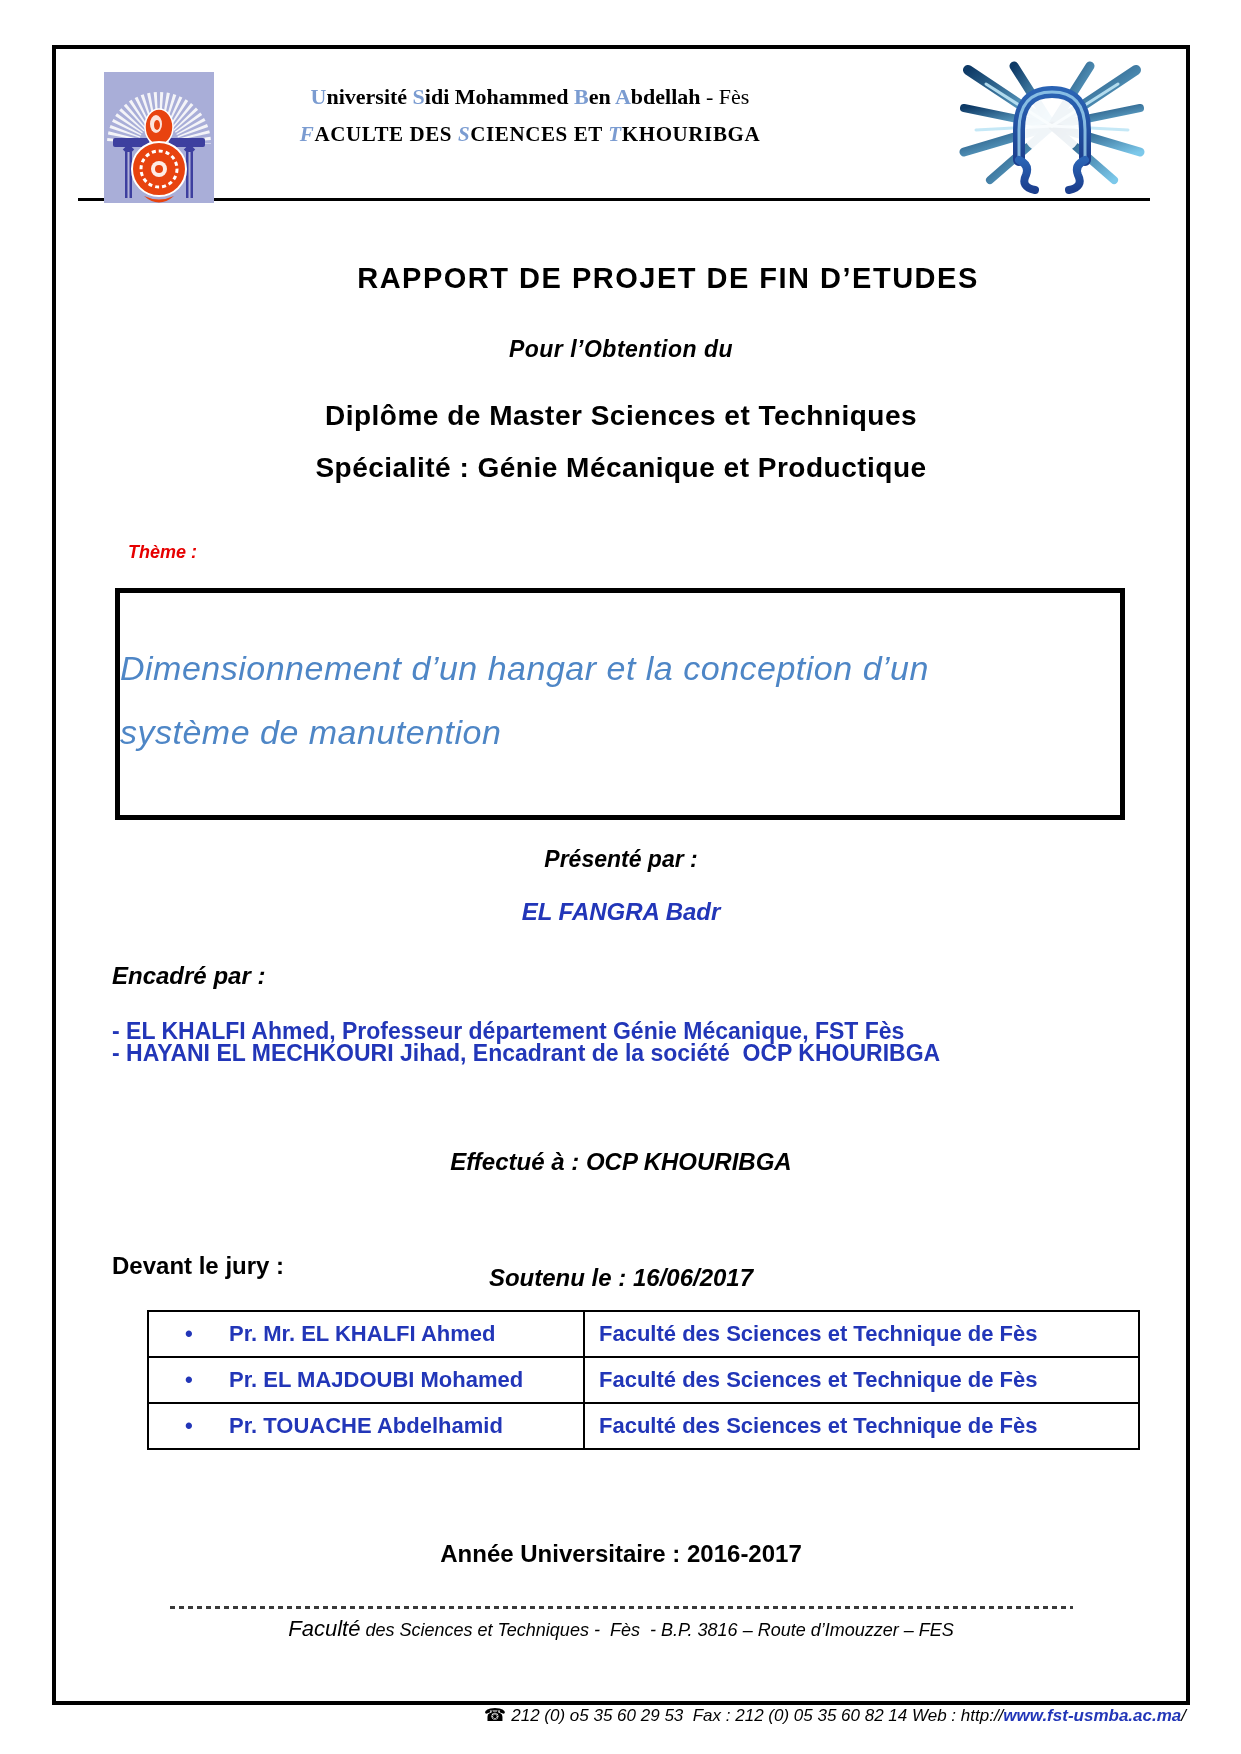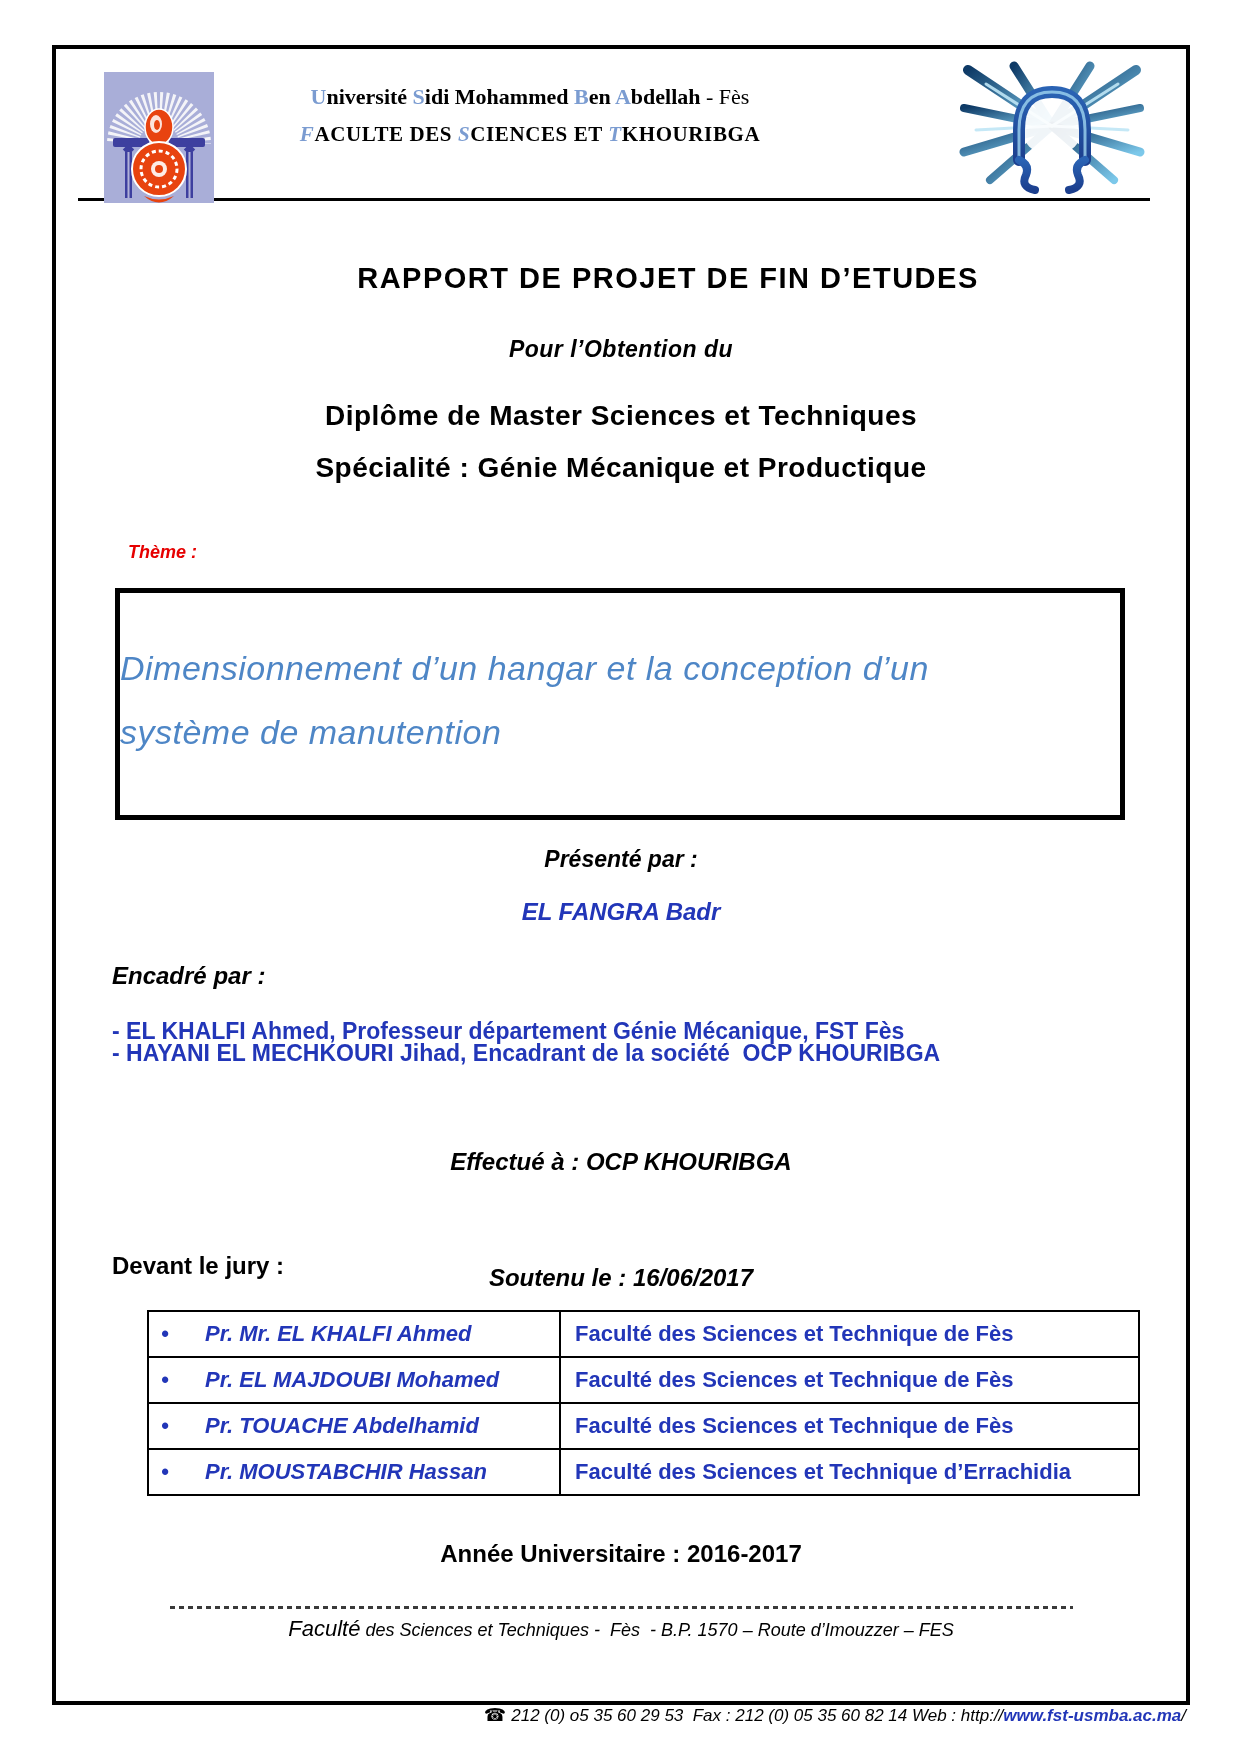--- a/index.html
+++ b/index.html
@@ -54,21 +54,21 @@
   .jury-label{top:1252px;font-size:24px;font-weight:700;}
 
   .jury-table{
     left:147px;top:1310px;width:993px;border-collapse:collapse;table-layout:fixed;
   }
   .jury-table td{
     border:2px solid #000;height:44px;vertical-align:middle;
     font-size:22px;font-weight:700;color:#2236b8;padding:0 0 0 14px;
     overflow:hidden;white-space:nowrap;
   }
-  .jury-table td.name-cell{width:398px;padding-left:12px;font-style:italic;}
+  .jury-table td.name-cell{width:398px;padding-left:36px;}
   .bullet{display:inline-block;width:44px;color:#2236b8;font-size:22px;}
 
   .academic-year{top:1540px;font-size:24px;font-weight:700;}
   .dashed-line{
     left:170px;top:1606px;width:903px;height:3px;
     background:repeating-linear-gradient(90deg,#3a3a3a 0 5px,transparent 5px 9px);
   }
   .address-line{top:1616px;font-size:18px;font-style:italic;line-height:1.2;}
   .seg-big{font-size:22px;}
   .contact-line{top:1704px;font-size:17px;font-style:italic;line-height:1.3;text-align:right;}
@@ -182,23 +182,19 @@
       <td>Faculté des Sciences et Technique de Fès</td>
     </tr>
     <tr>
       <td class="name-cell"><span class="bullet">•</span><span>Pr. EL MAJDOUBI Mohamed</span></td>
       <td>Faculté des Sciences et Technique de Fès</td>
     </tr>
     <tr>
       <td class="name-cell"><span class="bullet">•</span><span>Pr. TOUACHE Abdelhamid</span></td>
       <td>Faculté des Sciences et Technique de Fès</td>
     </tr>
-    <tr>
-      <td class="name-cell"><span class="bullet">•</span><span>Pr. MOUSTABCHIR Hassan</span></td>
-      <td>Faculté des Sciences et Technique d’Errachidia</td>
-    </tr>
   </tbody>
 </table>
 
 <div class="abs center-line academic-year">Année Universitaire : 2016-2017</div>
 <div class="abs dashed-line"></div>
-<div class="abs center-line address-line"><span class="seg-big">Faculté</span><span> des Sciences et Techniques -  Fès  - B.P. 1570 – Route d’Imouzzer – FES</span></div>
+<div class="abs center-line address-line"><span class="seg-big">Faculté</span><span> des Sciences et Techniques -  Fès  - B.P. 3816 – Route d’Imouzzer – FES</span></div>
 <div class="abs center-line contact-line"><span class="seg-phone">☎ </span><span>212 (0) o5 35 60 29 53  Fax : 212 (0) 05 35 60 82 14 Web : http://</span><span class="seg-link">www.fst-usmba.ac.ma</span><span>/</span></div>
 
 </body></html>

